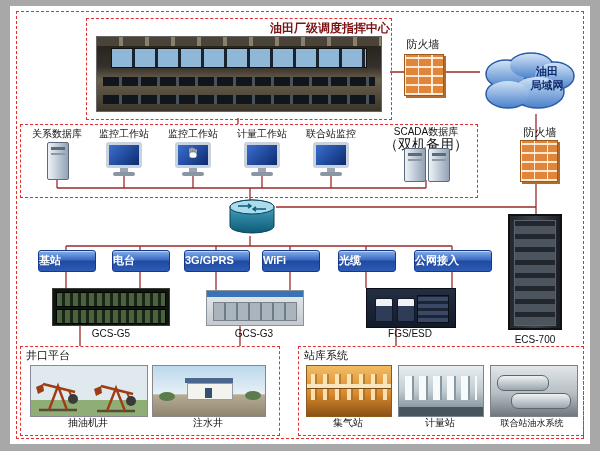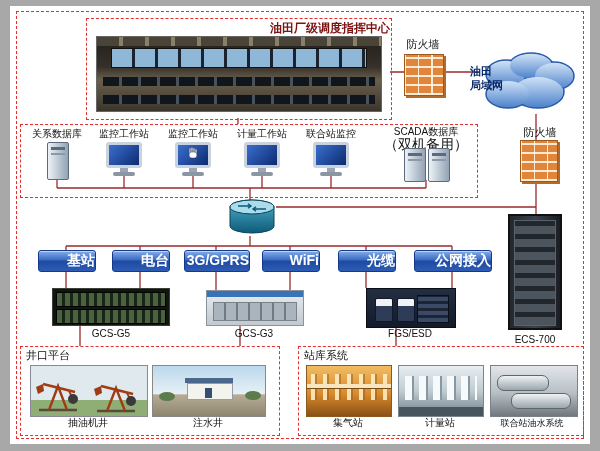--- a/index.html
+++ b/index.html
@@ -31,21 +31,21 @@
   .tower:after{content:"";position:absolute;left:3px;right:3px;top:10px;height:2px;background:#8a98aa}
   
   .monitor{position:absolute;width:36px}
   .mon-scr{width:36px;height:26px;box-sizing:border-box;border:3px solid #c9d2de;border-radius:3px;
     background:linear-gradient(135deg,#3a6fd0,#0d2b6e)}
   .mon-neck{width:8px;height:4px;background:#9aa6b4;margin:0 auto}
   .mon-base{width:22px;height:4px;background:#8a96a4;margin:0 auto;border-radius:2px}
   .handcur{position:absolute}
   
   .netbtn{position:absolute;height:20px;border-radius:3px;border:1px solid #14388a;color:#fff;
-    font-weight:bold;font-size:14px;line-height:19px;text-align:right;
+    font-weight:bold;font-size:11px;line-height:19px;text-align:left;
     background:linear-gradient(180deg,#85aee8 0%,#3a6ac2 45%,#1e4aa0 50%,#2f5cb4 100%);
     box-shadow:inset 0 1px 0 rgba(255,255,255,.5)}
   
   .gcs5{position:absolute;left:52px;top:288px;width:118px;height:38px;background:#10160f;border:1px solid #3a3f38;padding:3px;box-sizing:border-box}
   .gcs5 .row{height:13px;margin-bottom:2px;border:1px solid #000;background:repeating-linear-gradient(90deg,#49633f 0 5px,#1a2416 5px 8px)}
   .gcs3{position:absolute;left:206px;top:290px;width:96px;height:34px;border:1px solid #8a929a;background:linear-gradient(180deg,#e8ecef,#c2c9cf)}
   .gcs3 .stripe{height:6px;background:#3a72b8}
   .gcs3 .mods{position:absolute;left:6px;right:6px;top:11px;height:17px;border:1px solid #7a828a;
     background:repeating-linear-gradient(90deg,#aab4bd 0 10px,#6e7a86 10px 12px)}
   .fgs{position:absolute;left:366px;top:288px;width:88px;height:38px;border:1px solid #0a0e16;background:linear-gradient(180deg,#232e42,#131b2a)}
@@ -74,21 +74,21 @@
   .met{position:absolute;left:398px;top:365px;width:84px;height:50px;border:1px solid #7a868e;overflow:hidden;
     background:linear-gradient(180deg,#e8eef1 0%,#c0ccd2 50%,#6e7e88 100%)}
   .met .ves{position:absolute;left:6px;right:6px;top:10px;height:24px;
     background:repeating-linear-gradient(90deg,#f6fafb 0 7px,#8898a2 7px 9px,transparent 9px 14px)}
   .met .floor{position:absolute;left:0;right:0;bottom:0;height:9px;background:#46555e}
   .uni{position:absolute;left:490px;top:365px;width:86px;height:50px;border:1px solid #7a8288;overflow:hidden;
     background:linear-gradient(180deg,#e2e6ea 0%,#b6bec4 55%,#70787e 100%)}
   .uni .tank{position:absolute;height:14px;border-radius:7px;border:1px solid #5c686e;
     background:linear-gradient(180deg,#eef2f4,#9aa6ac)}
   .t1{left:6px;top:9px;width:50px}.t2{left:20px;top:27px;width:58px}
-  .cloudtxt{position:absolute;left:470px;top:64px;width:86px;text-align:left;color:#0b2a6b;font-weight:bold;font-size:11px;line-height:14px}
+  .cloudtxt{position:absolute;left:504px;top:64px;width:86px;text-align:center;color:#0b2a6b;font-weight:bold;font-size:11px;line-height:14px}
 </style>
 </head>
 <body>
 
 <div class="stage">
   <div class="canvas"></div>
   <div class="dashframe"></div>
 
   <svg class="wires" viewBox="0 0 600 451">
     <path d="M238,118 V124 M390,72 H404 M442,72 H480

